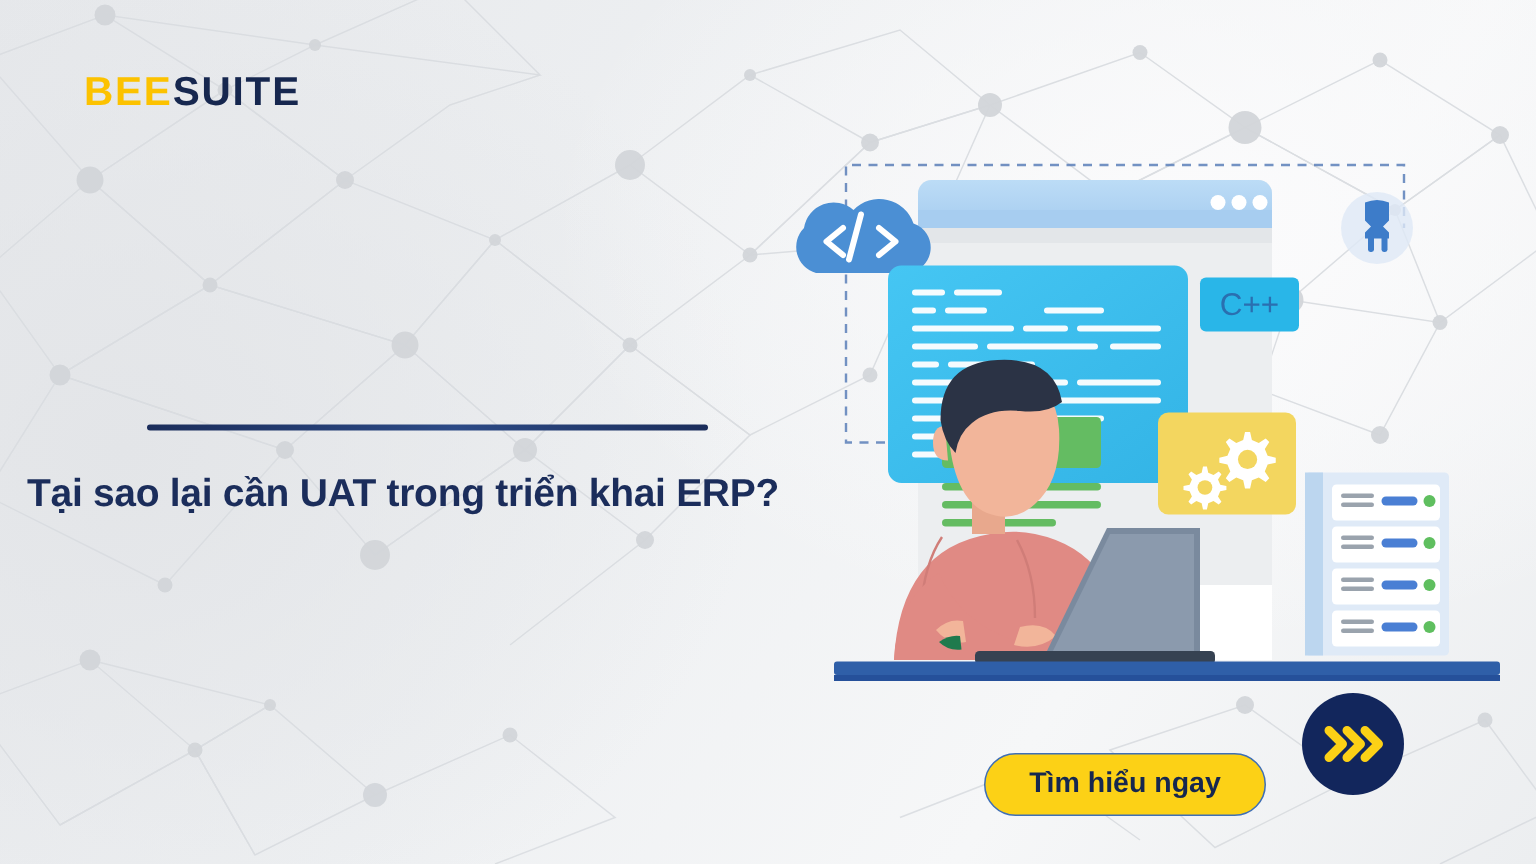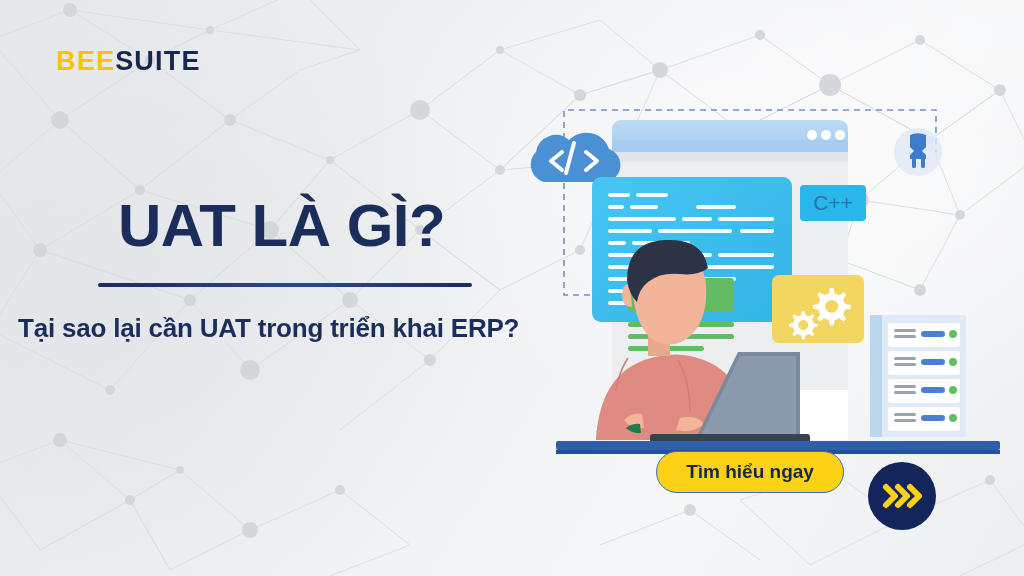--- a/index.html
+++ b/index.html
@@ -45,21 +45,21 @@
     background:linear-gradient(90deg,#1b2d5b,#2c4a86 55%,#1b2d5b);
   }
   .subhead {
     position:absolute; left:18px; top:313px;
     font-size:26px; font-weight:700; letter-spacing:-0.2px;
     color:#1b2d5b; white-space:nowrap;
   }
 
   
   .cta-pill {
-    position:absolute; left:656px; top:451px;
+    position:absolute; left:656px; top:502px;
     width:188px; height:42px; border-radius:21px;
     background:#fcd116; border:1.5px solid #3f6fb5;
     display:flex; align-items:center; justify-content:center;
     cursor:pointer;
   }
   .cta-pill span {
     font-size:19px; font-weight:700; color:#16274f; white-space:nowrap;
   }
   .cta-circle {
     position:absolute; left:868px; top:462px;
@@ -156,21 +156,20 @@
         <circle cx="990" cy="480" r="5"></circle>
       <circle cx="690" cy="510" r="6"></circle>
         <circle cx="580" cy="250" r="5"></circle>
     </g>
   </svg>
 
   <div class="logo">
     <span class="bee">BEE</span><span class="suite">SUITE</span>
   </div>
 
-  <div class="headline">UAT LÀ GÌ?</div>
   <div class="rule"></div>
   <div class="subhead">Tại sao lại cần UAT trong triển khai ERP?</div>
 
   <div class="illus">
     <svg width="500" height="370" viewBox="0 0 500 370">
       <defs>
         <linearGradient id="gTitle" x1="0" y1="0" x2="0" y2="1">
           <stop offset="0" stop-color="#bcdcf6"></stop>
             <stop offset="1" stop-color="#a7cdf0"></stop>
         </linearGradient>

